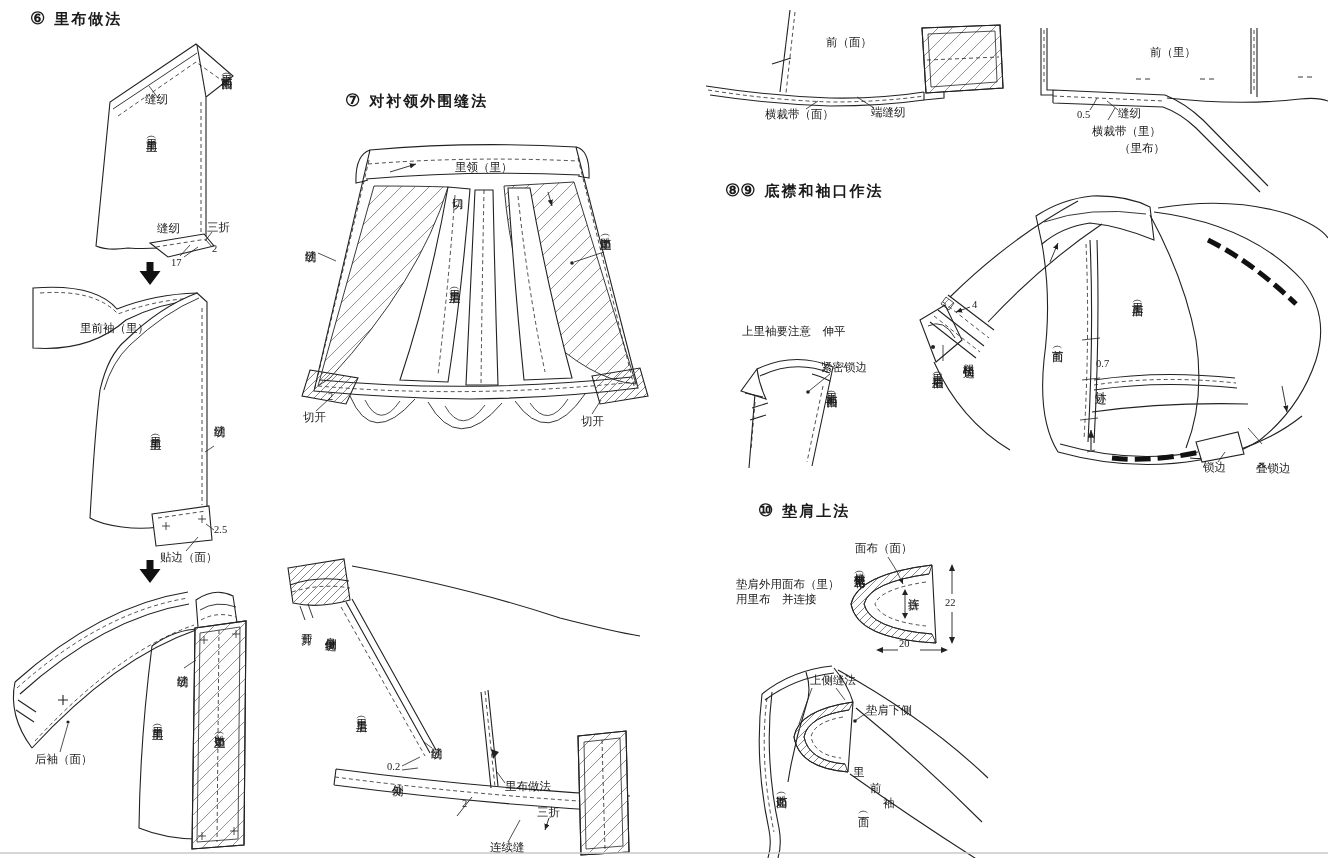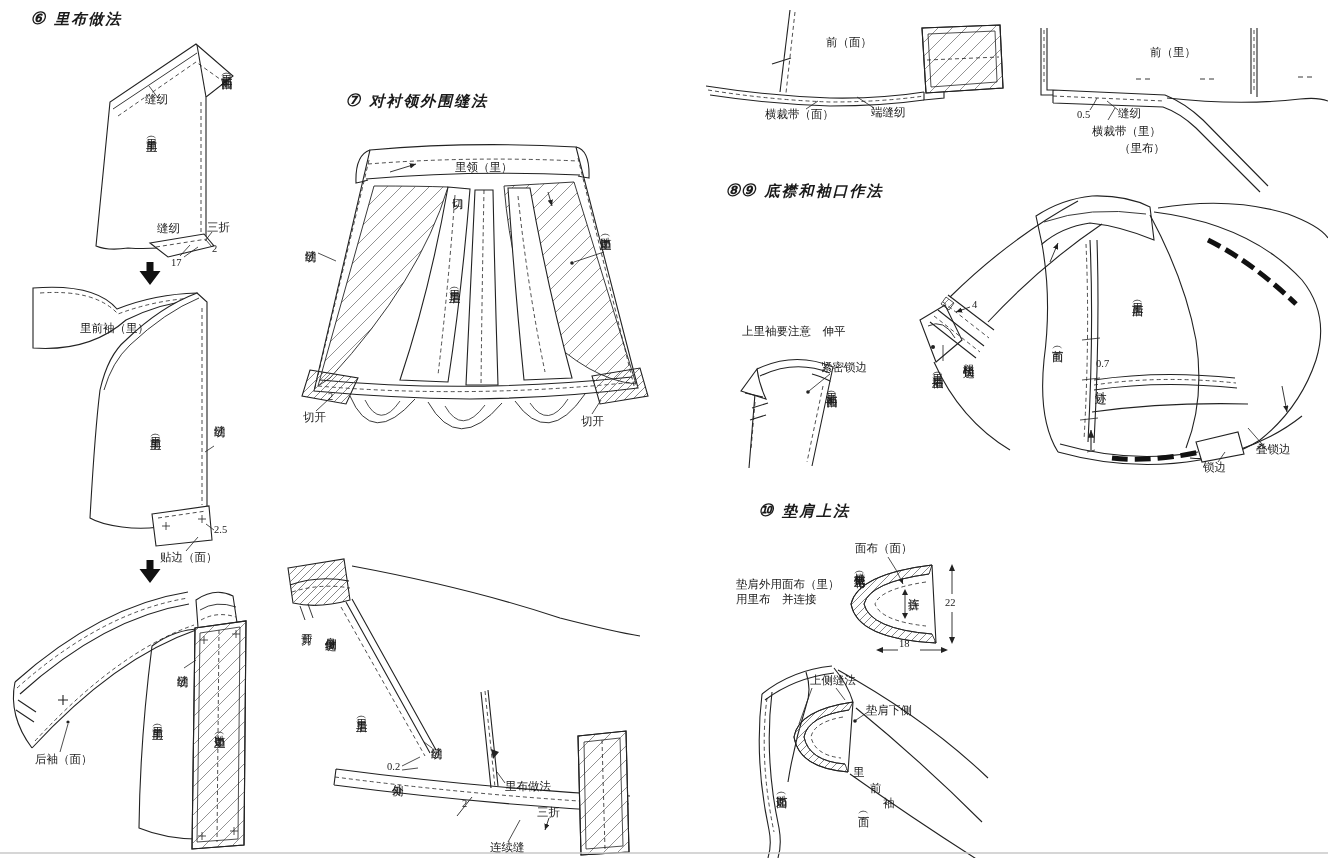--- a/index.html
+++ b/index.html
@@ -2,21 +2,21 @@
 <html><head>
 <meta charset="utf-8">
 <style>
   html,body{margin:0;padding:0;background:#e8e8e8;}
   #page{position:relative;width:1328px;height:858px;background:#ffffff;overflow:hidden;
         font-family:"Liberation Serif","DejaVu Serif",serif;color:#1a1a1a;}
   #art{position:absolute;left:0;top:0;}
   .lbl{position:absolute;font-size:11.5px;line-height:1.2;white-space:nowrap;color:#1a1a1a;}
   .v{writing-mode:vertical-rl;letter-spacing:1px;}
   .num{font-size:10.5px;}
-  .title{position:absolute;font-size:15px;font-weight:700;letter-spacing:2px;white-space:nowrap;font-style:italic;}
+  .title{position:absolute;font-size:15px;font-weight:700;letter-spacing:2px;white-space:nowrap;}
   .badge{font-size:17px;font-weight:700;margin-right:9px;letter-spacing:0;}
   .note{font-size:11.5px;}
 </style>
 </head>
 <body>
 
 <div id="page">
 
 <svg id="art" width="1328" height="858" viewBox="0 0 1328 858">
   <defs>
@@ -292,30 +292,30 @@
 <div class="lbl" style="left:821px;top:361px">紧密锁边</div>
 <div class="lbl v" style="left:824px;top:384px">里前袖（面）</div>
 <div class="lbl v" style="left:930px;top:365px">里后袖（里）</div>
 <div class="lbl v" style="left:961px;top:355px">粗轻锁边</div>
 
 <div class="lbl v" style="left:1050px;top:341px">前（面）</div>
 <div class="lbl v" style="left:1130px;top:294px">里后（面）</div>
 <div class="lbl num" style="left:1096px;top:358px">0.7</div>
 <div class="lbl v" style="left:1093px;top:382px">针迹</div>
 <div class="lbl num" style="left:972px;top:299px">4</div>
-<div class="lbl" style="left:1256px;top:443px">叠锁边</div>
+<div class="lbl" style="left:1256px;top:462px">叠锁边</div>
 <div class="lbl" style="left:1203px;top:461px">锁边</div>
 
 <div class="lbl" style="left:855px;top:542px">面布（面）</div>
 <div class="lbl note" style="left:736px;top:578px">垫肩外用面布（里）</div>
 <div class="lbl note" style="left:736px;top:593px">用里布　并连接</div>
 <div class="lbl v" style="left:852px;top:564px">横裁带（里布）</div>
 <div class="lbl v" style="left:906px;top:589px">连折</div>
 <div class="lbl num" style="left:945px;top:597px">22</div>
-<div class="lbl num" style="left:899px;top:638px">18</div>
+<div class="lbl num" style="left:899px;top:638px">20</div>
 
 <div class="lbl" style="left:810px;top:674px">上侧缝法</div>
 <div class="lbl" style="left:866px;top:704px">垫肩下侧</div>
 <div class="lbl" style="left:853px;top:766px">里</div>
 <div class="lbl" style="left:870px;top:782px">前</div>
 <div class="lbl" style="left:883px;top:797px">袖</div>
 <div class="lbl v" style="left:856px;top:807px">（面）</div>
 <div class="lbl v" style="left:774px;top:786px">贴边（面）</div>
 
 </div>

